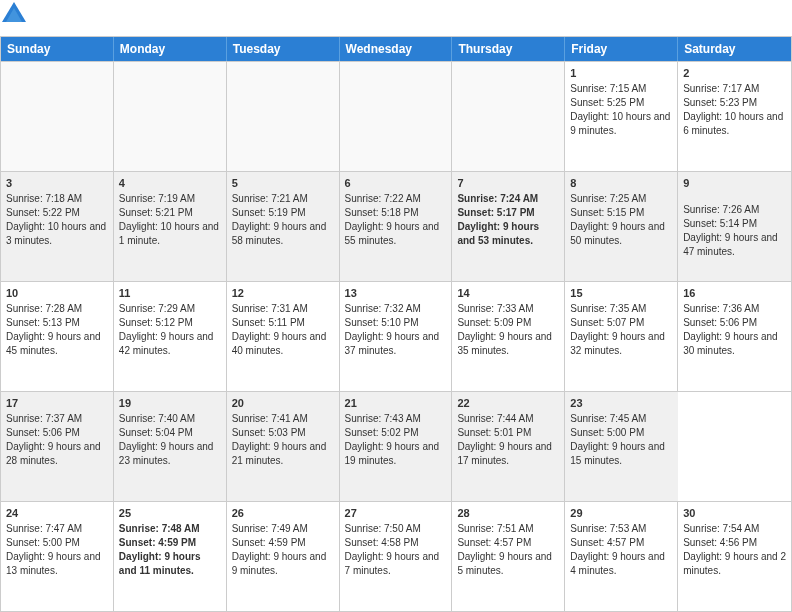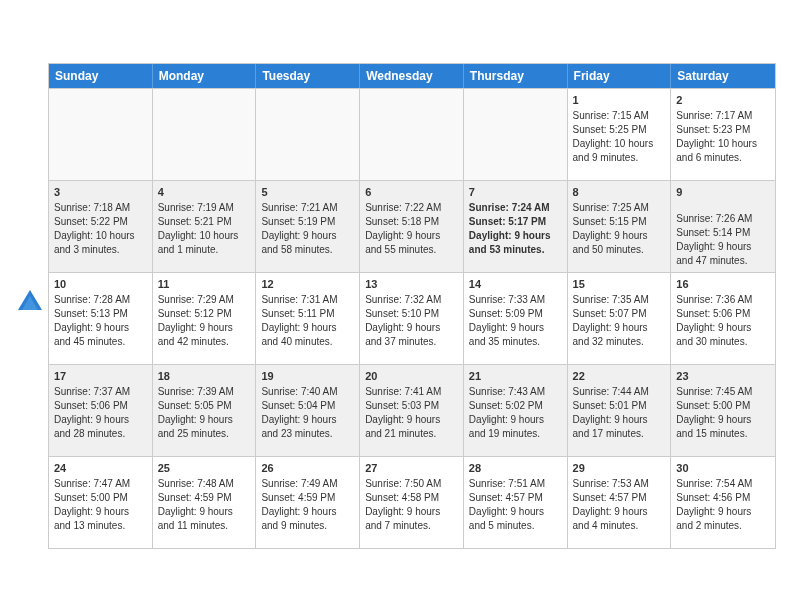--- a/index.html
+++ b/index.html
@@ -6,24 +6,22 @@
     body {
       font-family: Arial, sans-serif;
       background: #fff;
       width: 792px;
       height: 612px;
       overflow: hidden;
     }
     .page {
       width: 792px;
       height: 612px;
-      padding: 16px;
       display: flex;
-      flex-direction: row;
-      align-items: center;
+      flex-direction: column;
     }
     .header {
       display: flex;
       justify-content: space-between;
       align-items: flex-start;
       margin-bottom: 8px;
     }
     .logo {
       display: flex;
       align-items: center;
@@ -245,26 +243,20 @@
           </div>
         </div>
         <div class="cal-row">
           <div class="cal-cell shaded">
             <span class="day-num">17</span>
             <div class="cell-info" style="white-space: pre-line;">Sunrise: 7:37 AM
 Sunset: 5:06 PM
 Daylight: 9 hours and 28 minutes.</div>
           </div>
           <div class="cal-cell shaded">
-            <span class="day-num">18</span>
-            <div class="cell-info" style="white-space: pre-line;">Sunrise: 7:39 AM
-Sunset: 5:05 PM
-Daylight: 9 hours and 25 minutes.</div>
-          </div>
-          <div class="cal-cell shaded">
             <span class="day-num">19</span>
             <div class="cell-info" style="white-space: pre-line;">Sunrise: 7:40 AM
 Sunset: 5:04 PM
 Daylight: 9 hours and 23 minutes.</div>
           </div>
           <div class="cal-cell shaded">
             <span class="day-num">20</span>
             <div class="cell-info" style="white-space: pre-line;">Sunrise: 7:41 AM
 Sunset: 5:03 PM
 Daylight: 9 hours and 21 minutes.</div>
@@ -290,21 +282,21 @@
         </div>
         <div class="cal-row">
           <div class="cal-cell">
             <span class="day-num">24</span>
             <div class="cell-info" style="white-space: pre-line;">Sunrise: 7:47 AM
 Sunset: 5:00 PM
 Daylight: 9 hours and 13 minutes.</div>
           </div>
           <div class="cal-cell">
             <span class="day-num">25</span>
-            <div class="cell-info" style="white-space: pre-line;">Sunrise: 7:48 AM
+            <div class="cell-info" style="white-space: pre-line; font-weight: bold;">Sunrise: 7:48 AM
 Sunset: 4:59 PM
 Daylight: 9 hours and 11 minutes.</div>
           </div>
           <div class="cal-cell">
             <span class="day-num">26</span>
             <div class="cell-info" style="white-space: pre-line;">Sunrise: 7:49 AM
 Sunset: 4:59 PM
 Daylight: 9 hours and 9 minutes.</div>
           </div>
           <div class="cal-cell">

